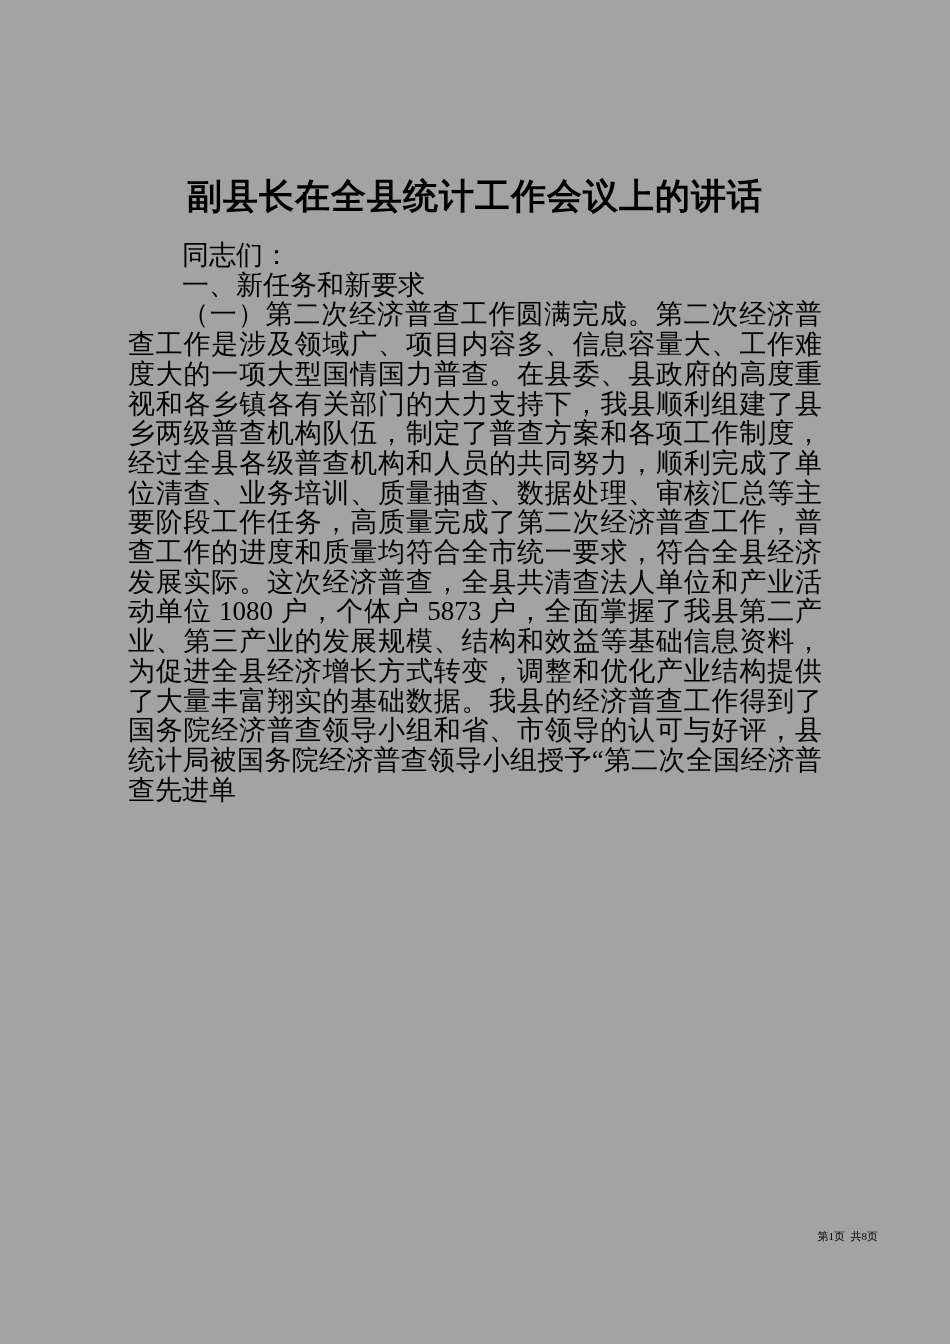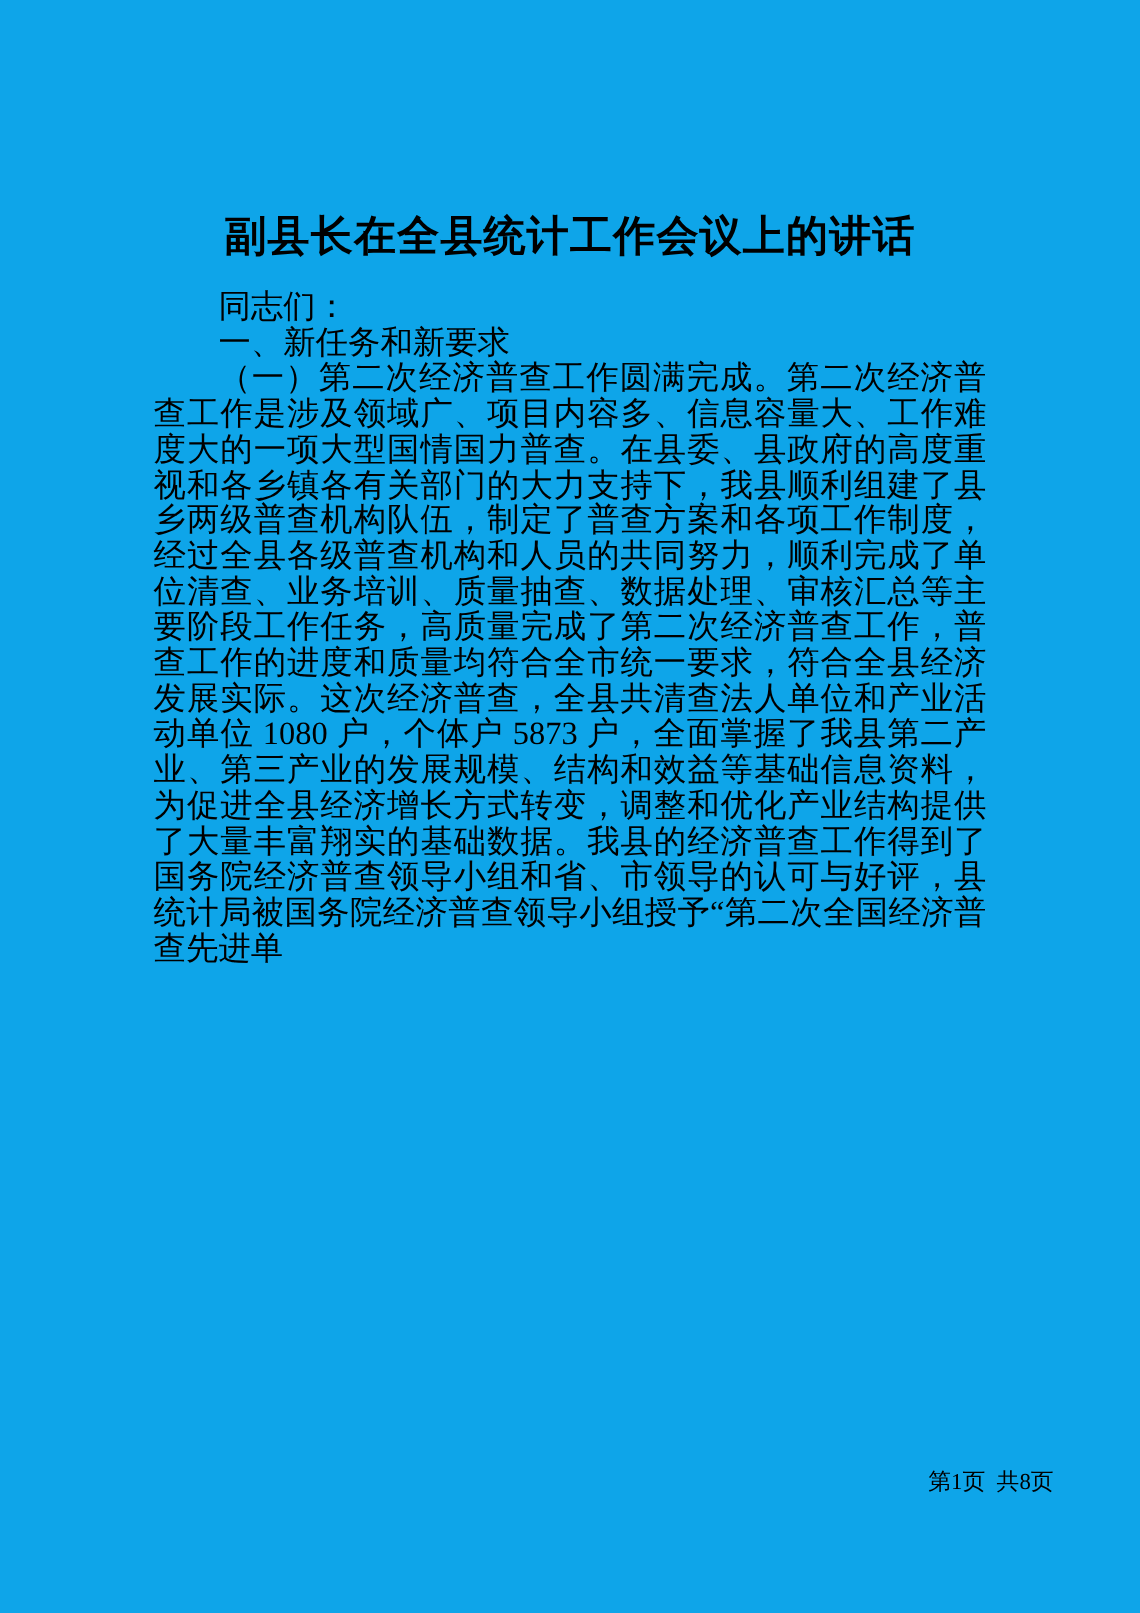--- a/index.html
+++ b/index.html
@@ -12,21 +12,21 @@
     height: 1344px;
     background: #ffffff;
     color: #000000;
     font-family: "Liberation Serif", "DejaVu Serif", serif;
     position: relative;
     overflow: hidden;
   }
   .page {
     position: absolute;
     inset: 0;
-    background: #0ea5e9;
+    background: #a3a3a3;
   }
   .doc-title {
     margin: 0;
     padding: 175px 60px 0 60px;
     font-size: 35px;
     line-height: 44px;
     font-weight: bold;
     text-align: center;
     letter-spacing: 1px;
   }
@@ -39,21 +39,21 @@
   }
   .doc-body p {
     margin: 0;
     padding: 0;
     text-indent: 2em;
   }
   .footer {
     position: absolute;
     top: 1226px;
     right: 72px;
-    font-size: 19px;
+    font-size: 11px;
     line-height: 20px;
     white-space: pre;
     color: #000000;
   }
 </style>
 </head>
 <body>
 
 <div class="page">
 

